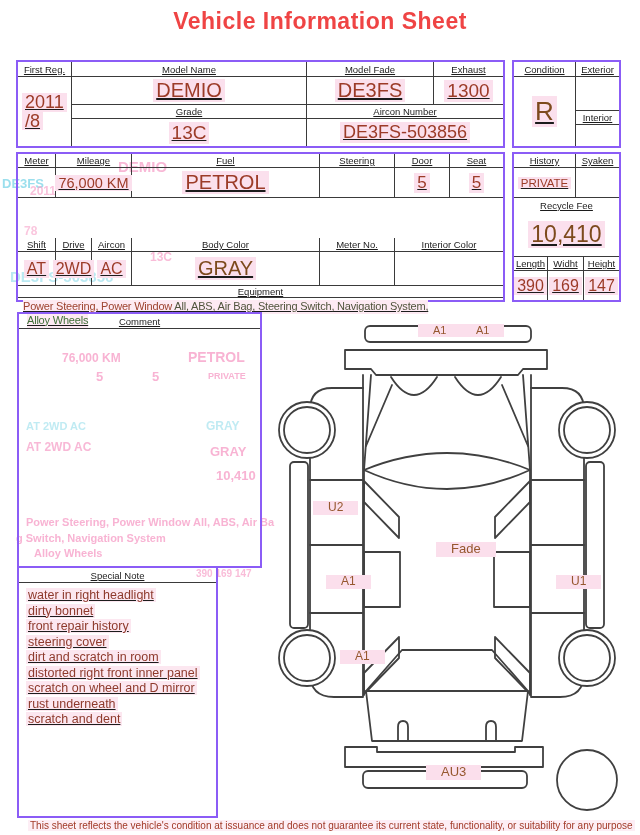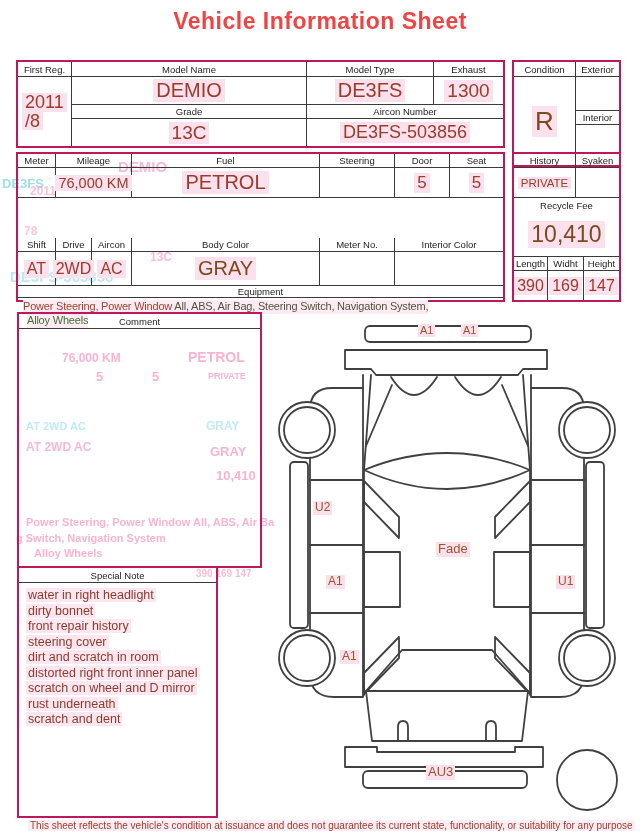--- a/index.html
+++ b/index.html
@@ -1,20 +1,20 @@
 <!DOCTYPE html>
 <html><head>
 <meta charset="utf-8">
 <style>
   html,body{margin:0;padding:0;background:#fff;}
   #sheet{position:relative;width:640px;height:835px;background:#fff;overflow:hidden;
          font-family:"Liberation Sans",sans-serif;color:#1c1c1c;}
   .title{position:absolute;top:8px;left:0;width:100%;text-align:center;
          font-size:23px;font-weight:600;letter-spacing:.5px;color:#ef4444;}
-  .box{position:absolute;border:2px solid #be185d;box-sizing:border-box;background:transparent;}
+  .box{position:absolute;border:2px solid #8b5cf6;box-sizing:border-box;background:transparent;text-decoration:underline;}
   .grid{display:grid;box-sizing:border-box;}
   .cell{border-right:1px solid #3a3a3a;border-bottom:1px solid #3a3a3a;
         display:flex;align-items:center;justify-content:center;box-sizing:border-box;overflow:visible;}
   .nr{border-right:none!important;} .nbb{border-bottom:none!important;}
   .hdr{font-size:9.5px;color:#1c1c1c;white-space:nowrap;}
   .val{color:#9c3b28;}
   .brown{color:#7d4a1d;}
   .hl{background:#fbe0ed;padding:0 3px;white-space:nowrap;}
   .fs11{font-size:11.5px}.fs14{font-size:14.5px}.fs16{font-size:16px}.fs17{font-size:17px}
   .fs18{font-size:18px}.fs19{font-size:19px}.fs20{font-size:20px}.fs23{font-size:23px}.fs26{font-size:26px}
@@ -28,21 +28,21 @@
   .subhdr{height:14px;border-bottom:1px solid #3a3a3a;display:flex;align-items:center;justify-content:center;}
   .subhdr.nb{border-bottom:none;}
   .bigval{display:flex;align-items:center;justify-content:center;}
   .panelhdr{height:14px;border-bottom:1px solid #3a3a3a;display:flex;align-items:center;justify-content:center;}
   .notes{padding:5px 7px;}
   .notes div{font-size:12.5px;color:#8e3a2c;background:#fce7f0;display:table;
              padding:0 2px;margin-bottom:1.5px;line-height:1.12;}
   #ghost-layer{position:absolute;inset:0;pointer-events:none;}
   #ghost-layer div{position:absolute;white-space:nowrap;font-weight:bold;}
   #diagram-svg{position:absolute;inset:0;pointer-events:none;}
-  #diagram-labels div{position:absolute;color:#96572e;background:#fbdfec;padding:0 2px;
+  #diagram-labels div{position:absolute;color:#96572e;background:#fbdfec;padding:0 15px;
                       font-size:12px;line-height:1.15;white-space:nowrap;}
   .footer{position:absolute;top:820px;left:28px;font-size:10px;color:#a23a28;}
   .footer .hlf{background:#fdeef5;padding:0 2px;}
 </style>
 </head>
 <body>
 
 <div id="sheet">
 
   <div id="ghost-layer">
@@ -67,21 +67,21 @@
       <div style="left: 16px; top: 532px; font-size: 11px; color: rgba(246, 160, 200, 0.8);">g Switch, Navigation System</div>
       <div style="left: 34px; top: 547px; font-size: 11px; color: rgba(246, 160, 200, 0.8);">Alloy Wheels</div>
       <div style="left: 196px; top: 568px; font-size: 10px; color: rgba(246, 160, 200, 0.7);">390   169   147</div>
     </div>
 
   <div class="title">Vehicle Information Sheet</div>
 
   <div class="box grid" style="left:16px;top:60px;width:489px;height:88px;grid-template-columns:54px 235px 127px 1fr;grid-template-rows:15px 28px 14px 1fr;">
     <div class="cell hdr" style="grid-area:1/1">First Reg.</div>
     <div class="cell hdr" style="grid-area:1/2">Model Name</div>
-    <div class="cell hdr" style="grid-area:1/3">Model Type</div>
+    <div class="cell hdr" style="grid-area:1/3">Model Fade</div>
     <div class="cell hdr nr" style="grid-area:1/4">Exhaust</div>
     <div class="cell val firstreg nbb" style="grid-row:2/5;grid-column:1">
       <span class="hl">2011</span>
       <span class="hl">/8</span>
     </div>
     <div class="cell val fs20" style="grid-area:2/2">
         <span class="hl">DEMIO</span>
       </div>
     <div class="cell val fs20" style="grid-area:2/3">
         <span class="hl">DE3FS</span>
@@ -92,21 +92,21 @@
     <div class="cell hdr" style="grid-area:3/2">Grade</div>
     <div class="cell hdr nr" style="grid-row:3;grid-column:3/5">Aircon Number</div>
     <div class="cell val fs19 nbb" style="grid-area:4/2">
         <span class="hl">13C</span>
       </div>
     <div class="cell val fs18 nr nbb" style="grid-row:4;grid-column:3/5">
         <span class="hl">DE3FS-503856</span>
       </div>
   </div>
 
-  <div class="box grid" style="left:512px;top:60px;width:109px;height:107px;grid-template-columns:62px 1fr;grid-template-rows:15px 34px 14px 1fr;">
+  <div class="box grid" style="left:512px;top:60px;width:109px;height:88px;grid-template-columns:62px 1fr;grid-template-rows:15px 34px 14px 1fr;">
     <div class="cell hdr" style="grid-area:1/1">Condition</div>
     <div class="cell hdr nr" style="grid-area:1/2">Exterior</div>
     <div class="cell val fs26 brown nbb" style="grid-row:2/5;grid-column:1">
         <span class="hl">R</span>
       </div>
     <div class="cell nr" style="grid-area:2/2">
         <span></span>
       </div>
     <div class="cell hdr nr" style="grid-area:3/2">Interior</div>
     <div class="cell nr nbb" style="grid-area:4/2">

